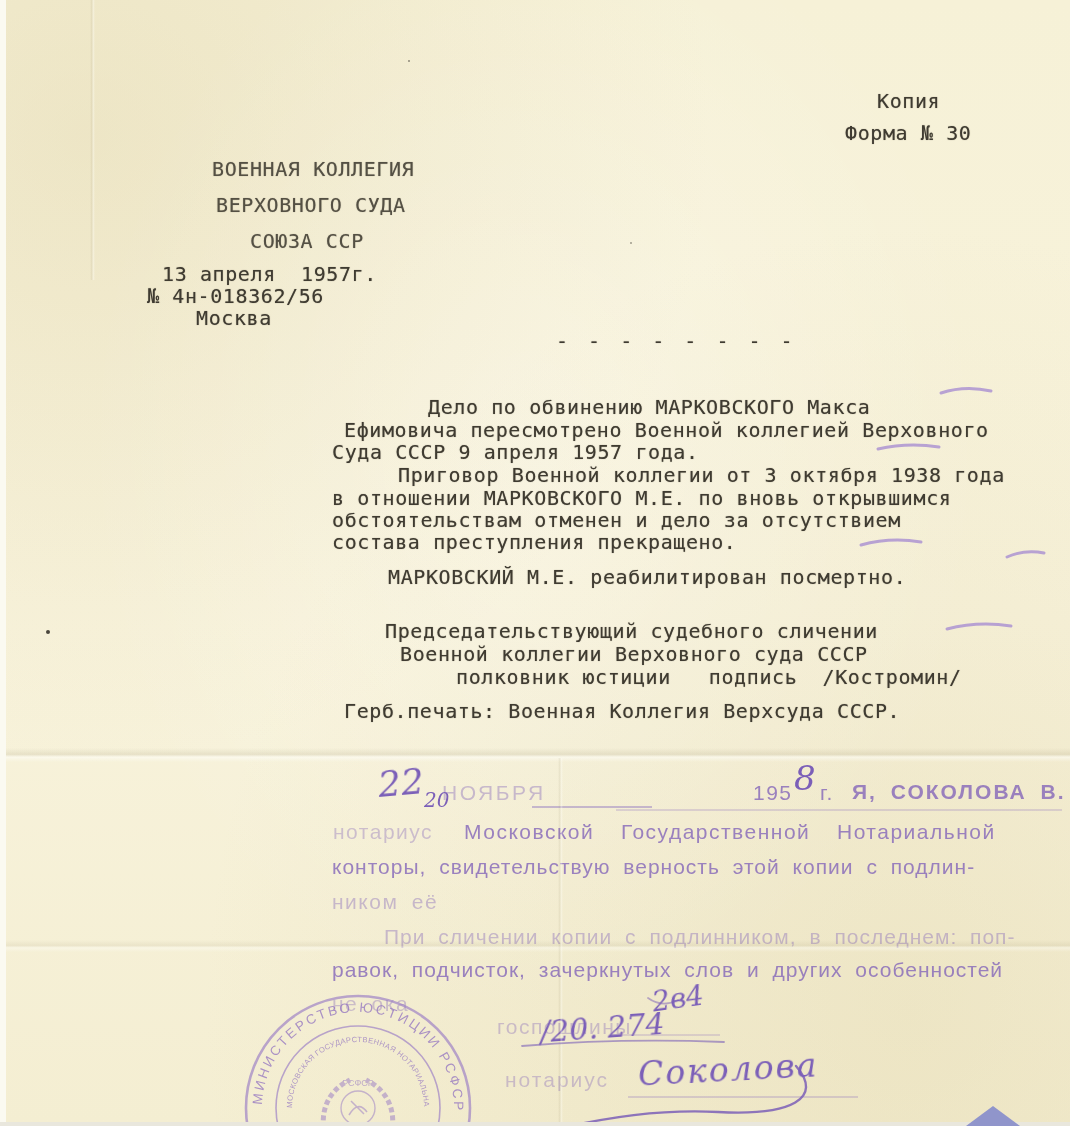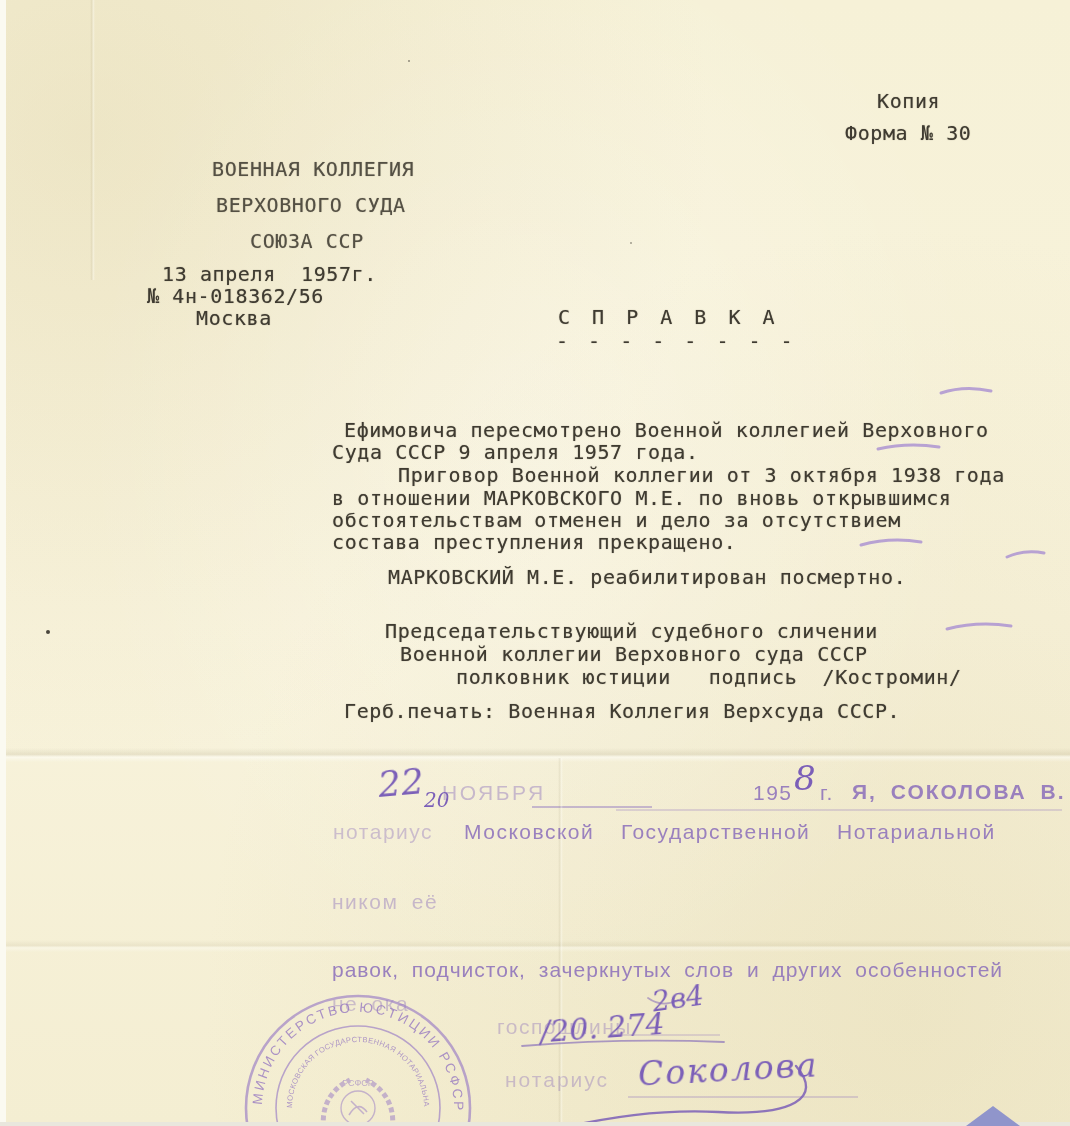--- a/index.html
+++ b/index.html
@@ -64,23 +64,23 @@
   <div class="typed" style="left:877px;top:90px">Копия</div>
   <div class="typed" style="left:845px;top:122px">Форма № 30</div>
 
   <div class="typed faded" style="left:212px;top:158px">ВОЕННАЯ КОЛЛЕГИЯ</div>
   <div class="typed faded" style="left:216px;top:194px">ВЕРХОВНОГО СУДА</div>
   <div class="typed faded" style="left:250px;top:230px">СОЮЗА ССР</div>
   <div class="typed" style="left:162px;top:263px">13 апреля  1957г.</div>
   <div class="typed" style="left:147px;top:285px">№ 4н-018362/56</div>
   <div class="typed" style="left:196px;top:307px">Москва</div>
 
-  <div class="typed title-typed" style="left:558px;top:306px">С П Р А В К А</div>
   <div class="typed dashes" style="left:556px;top:330px">- - - - - - - -</div>
 
+  <div class="typed" style="left:428px;top:396px">Дело по обвинению МАРКОВСКОГО Макса</div>
   <div class="typed" style="left:344px;top:419px">Ефимовича пересмотрено Военной коллегией Верховного</div>
   <div class="typed" style="left:332px;top:441px">Суда СССР 9 апреля 1957 года.</div>
   <div class="typed" style="left:398px;top:464px">Приговор Военной коллегии от 3 октября 1938 года</div>
   <div class="typed" style="left:332px;top:487px">в отношении МАРКОВСКОГО М.Е. по вновь открывшимся</div>
   <div class="typed" style="left:332px;top:509px">обстоятельствам отменен и дело за отсутствием</div>
   <div class="typed" style="left:332px;top:531px">состава преступления прекращено.</div>
   <div class="typed" style="left:388px;top:566px">МАРКОВСКИЙ М.Е. реабилитирован посмертно.</div>
 
   <div class="typed" style="left:385px;top:620px">Председательствующий судебного сличении</div>
   <div class="typed" style="left:400px;top:643px">Военной коллегии Верховного суда СССР</div>
@@ -93,22 +93,24 @@
   <div class="stamp-text" style="left:753px;top:781px">195</div>
   <div class="hand" style="left:794px;top:758px;font-size:34px">8</div>
   <div class="stamp-text" style="left:820px;top:781px">г.</div>
   <div class="stamp-text bold" style="left:852px;top:780px;letter-spacing:2px">Я, СОКОЛОВА В. С.</div>
   <div class="rule" style="left:616px;top:809px;width:446px;opacity:.55"></div>
 
   <div class="stamp-text faint" style="left:333px;top:820px">нотариус</div>
   <div class="hand" style="left:424px;top:788px;font-size:20px">20</div>
   <div class="stamp-text" style="left:464px;top:820px">Московской  Государственной  Нотариальной</div>
 
+  <div class="stamp-text" style="left:332px;top:855px;letter-spacing:1px">конторы, свидетельствую верность этой копии с подлин-</div>
   <div class="stamp-text vfaint" style="left:332px;top:890px">ником её</div>
 
+  <div class="stamp-text vfaint" style="left:384px;top:925px;letter-spacing:1px">При сличении копии с подлинником, в последнем: поп-</div>
   <div class="stamp-text" style="left:332px;top:958px;letter-spacing:1px">равок, подчисток, зачеркнутых слов и других особенностей</div>
   <div class="stamp-text faint" style="left:332px;top:992px">не ока</div>
 
   <div class="stamp-text faint" style="left:497px;top:1015px">госпошлины</div>
   <div class="rule" style="left:612px;top:1034px;width:108px;opacity:.5"></div>
   <div class="hand" style="left:652px;top:982px;font-size:28px;transform:rotate(-8deg)">2в4</div>
   <div class="hand" style="left:540px;top:1010px;font-size:30px;transform:rotate(-4deg)">/20. 274</div>
 
   <div class="stamp-text faint" style="left:505px;top:1068px;letter-spacing:2px">нотариус</div>
   <div class="rule" style="left:628px;top:1096px;width:230px;opacity:.6"></div>

